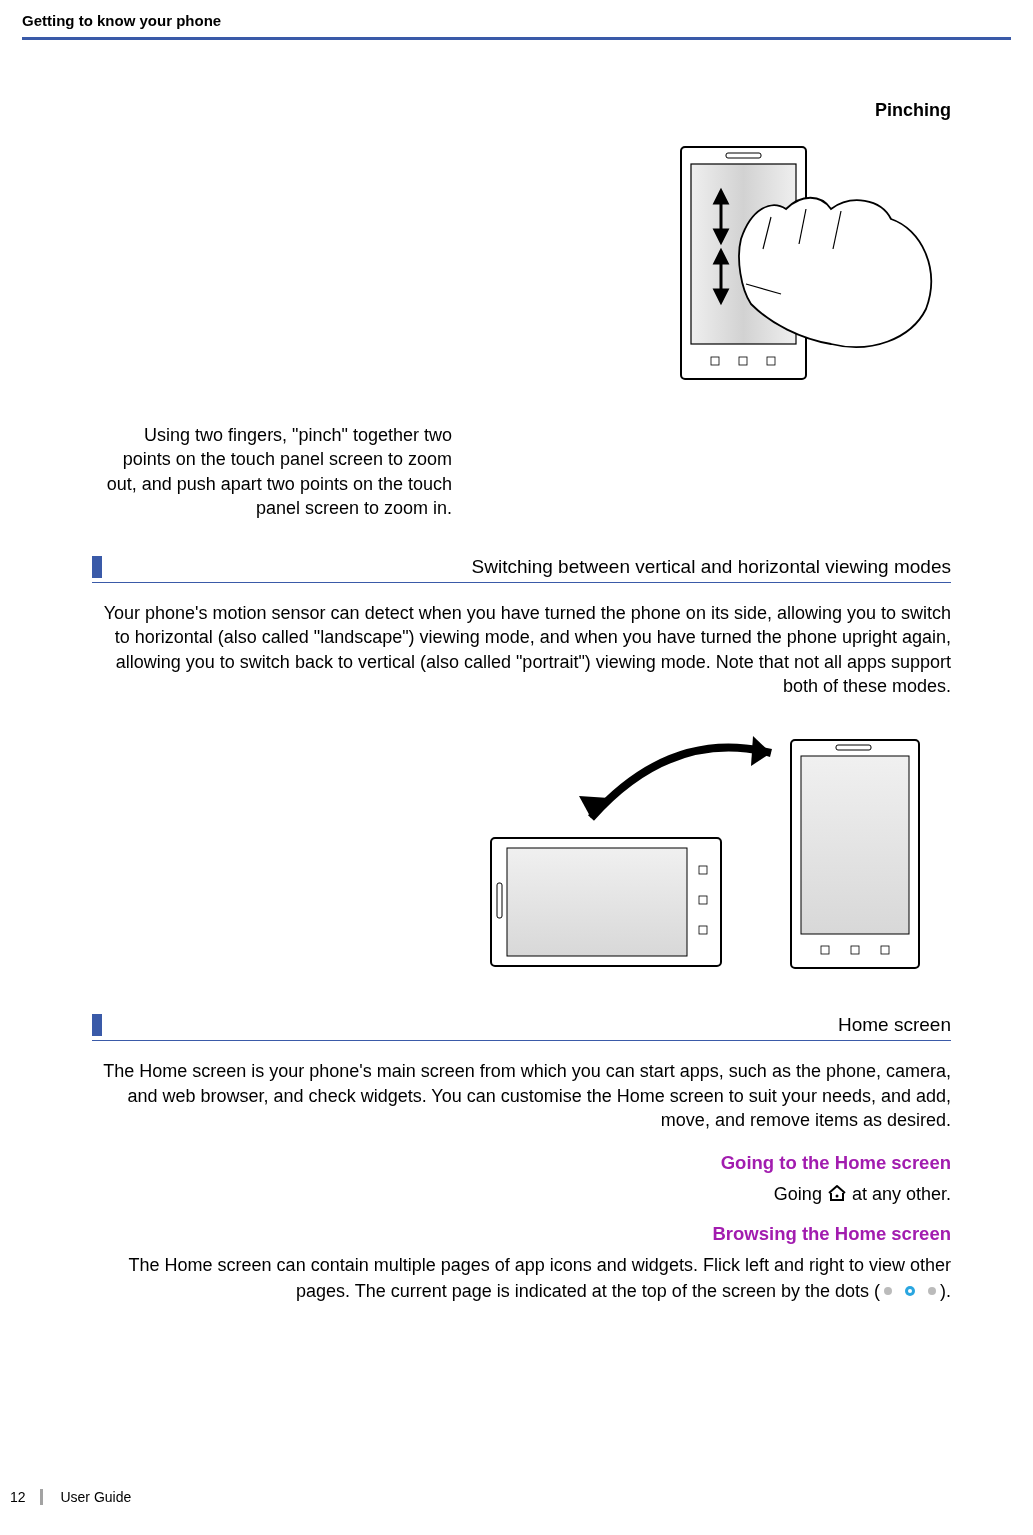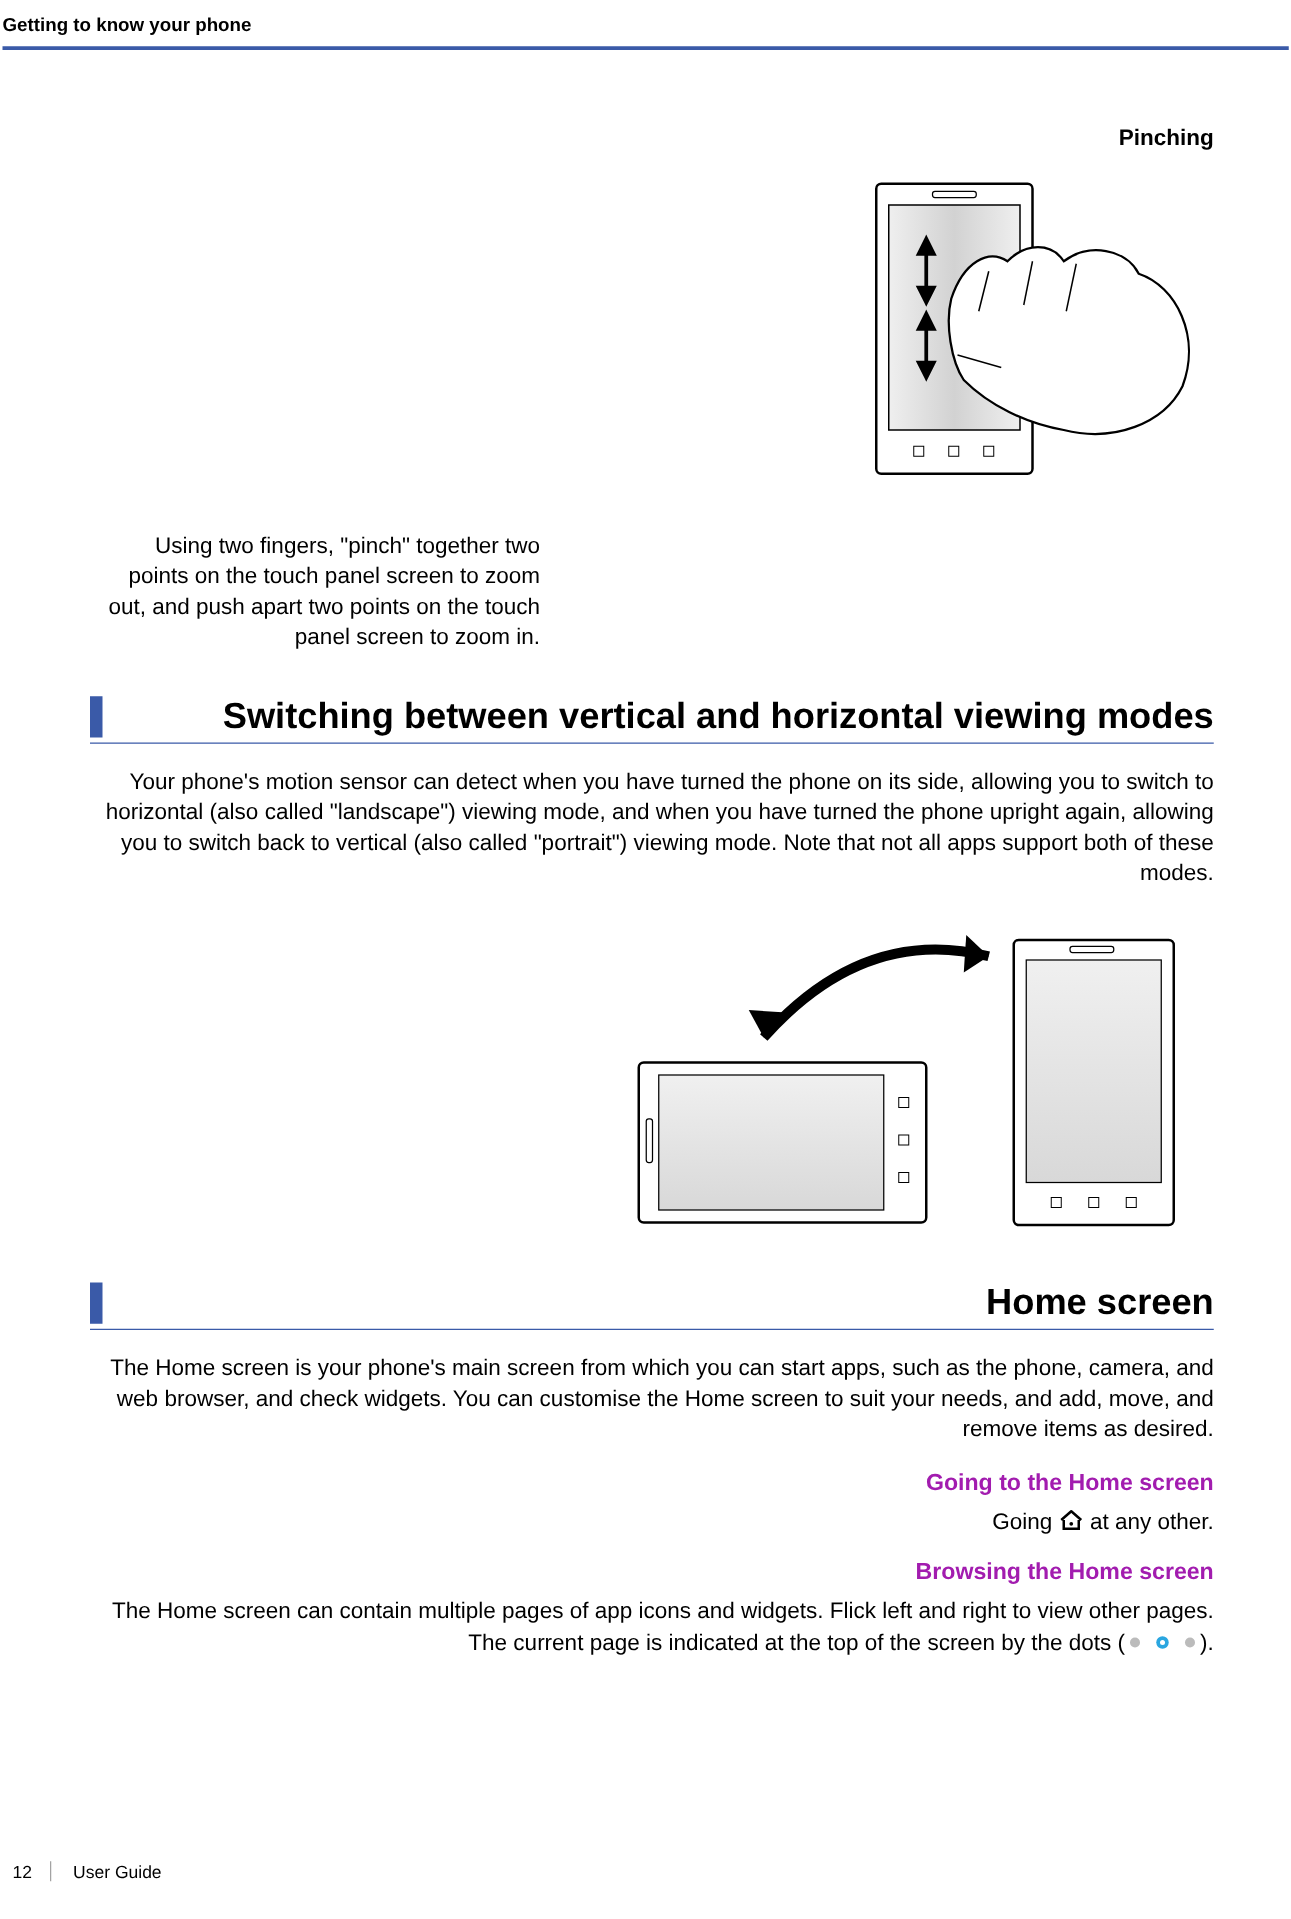--- a/index.html
+++ b/index.html
@@ -6,21 +6,21 @@
   body {
     width: 1033px;
     height: 1535px;
     margin: 0;
     font-family: Arial, Helvetica, sans-serif;
     color: #000;
     background: #fff;
     position: relative;
   }
   .page {
-    padding: 0 2px;
+    padding: 0 22px;
   }
   .running-header {
     font-size: 15px;
     font-weight: bold;
     padding: 12px 0 8px 0;
   }
   .header-rule {
     border: none;
     border-top: 3px solid #3a5aa8;
     margin-bottom: 60px;
@@ -39,22 +39,22 @@
   }
   .gesture-caption {
     font-size: 18px;
     line-height: 1.35;
     max-width: 360px;
     margin-bottom: 36px;
   }
   .section-heading {
     border-left: 10px solid #3a5aa8;
     padding-left: 10px;
-    font-size: 29px;
-    font-weight: bold;
+    font-size: 19px;
+    font-weight: normal;
     margin-bottom: 4px;
   }
   .section-rule {
     border: none;
     border-top: 1px solid #3a5aa8;
     margin: 4px 0 18px 0;
   }
   .body-para {
     font-size: 18px;
     line-height: 1.35;
@@ -82,21 +82,21 @@
   }
   .footer {
     position: absolute;
     bottom: 30px;
     left: 10px;
     font-size: 14px;
   }
   .footer .page-num {
     display: inline-block;
     padding-right: 14px;
-    border-right: 1px solid #a3a3a3;
+    border-right: 3px solid #a3a3a3;
     margin-right: 14px;
   }
   .dots-indicator {
     display: inline-block;
     vertical-align: middle;
     margin: 0 2px;
   }
 </style>
 </head>
 <body>

